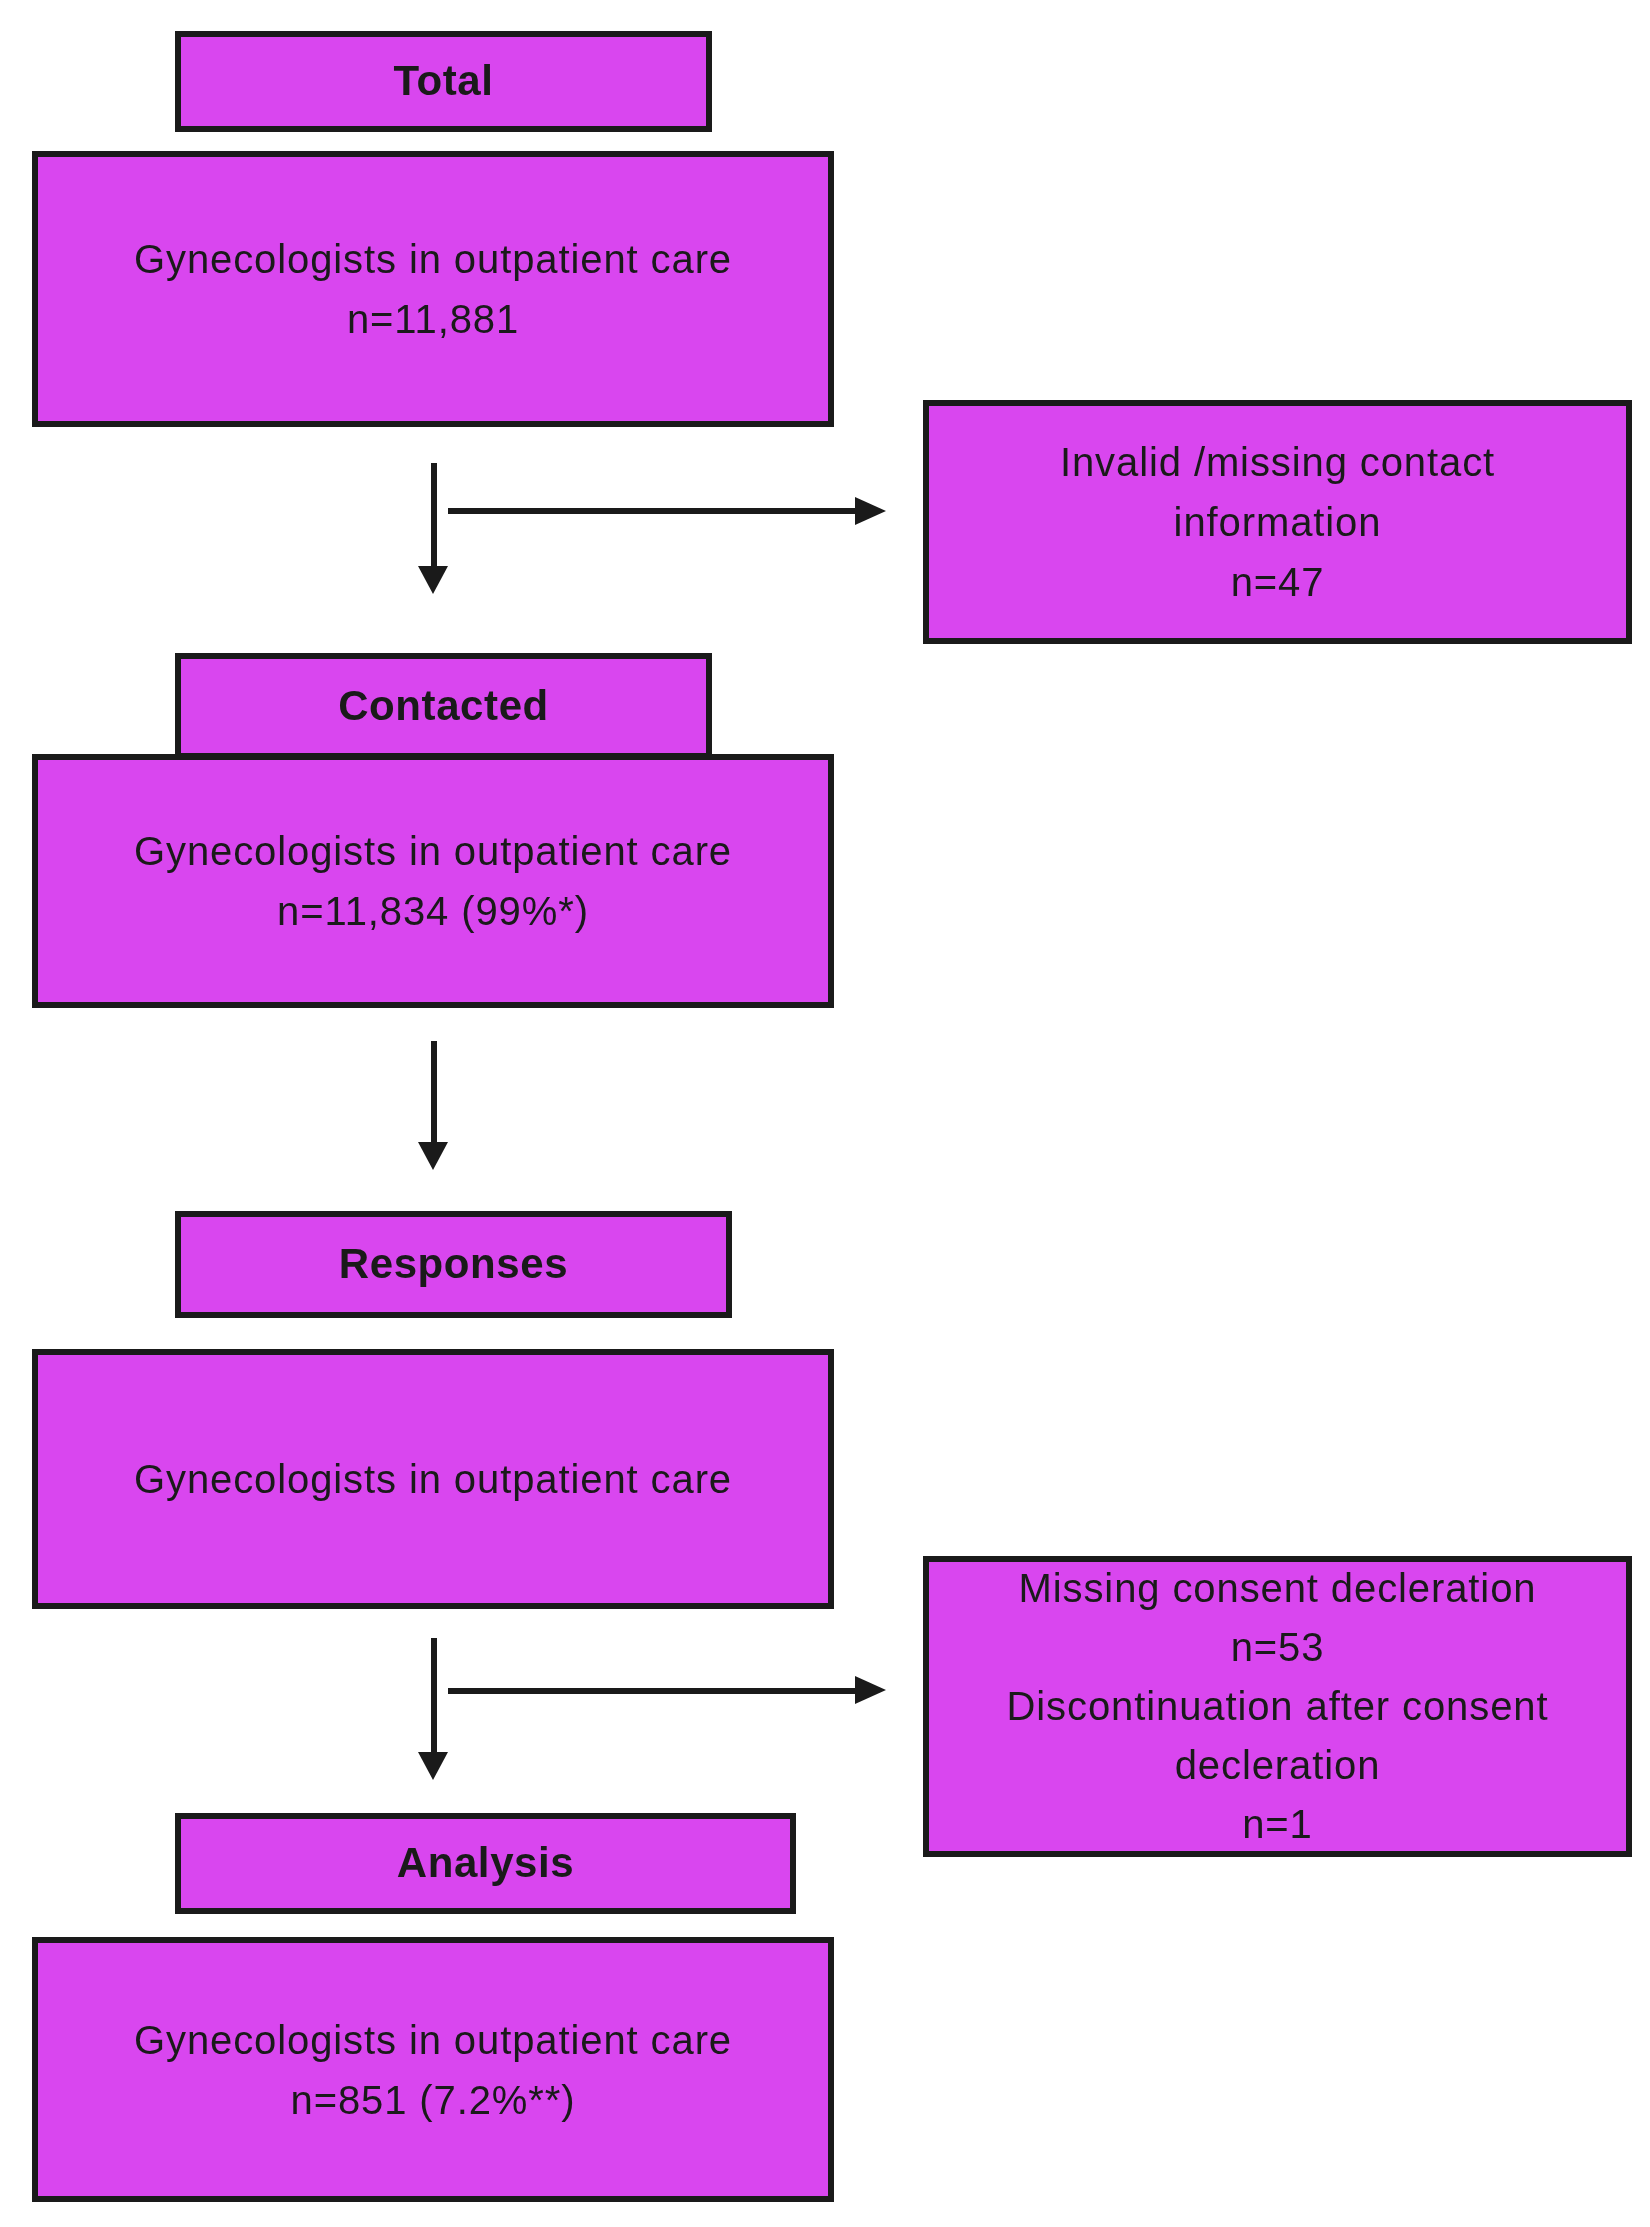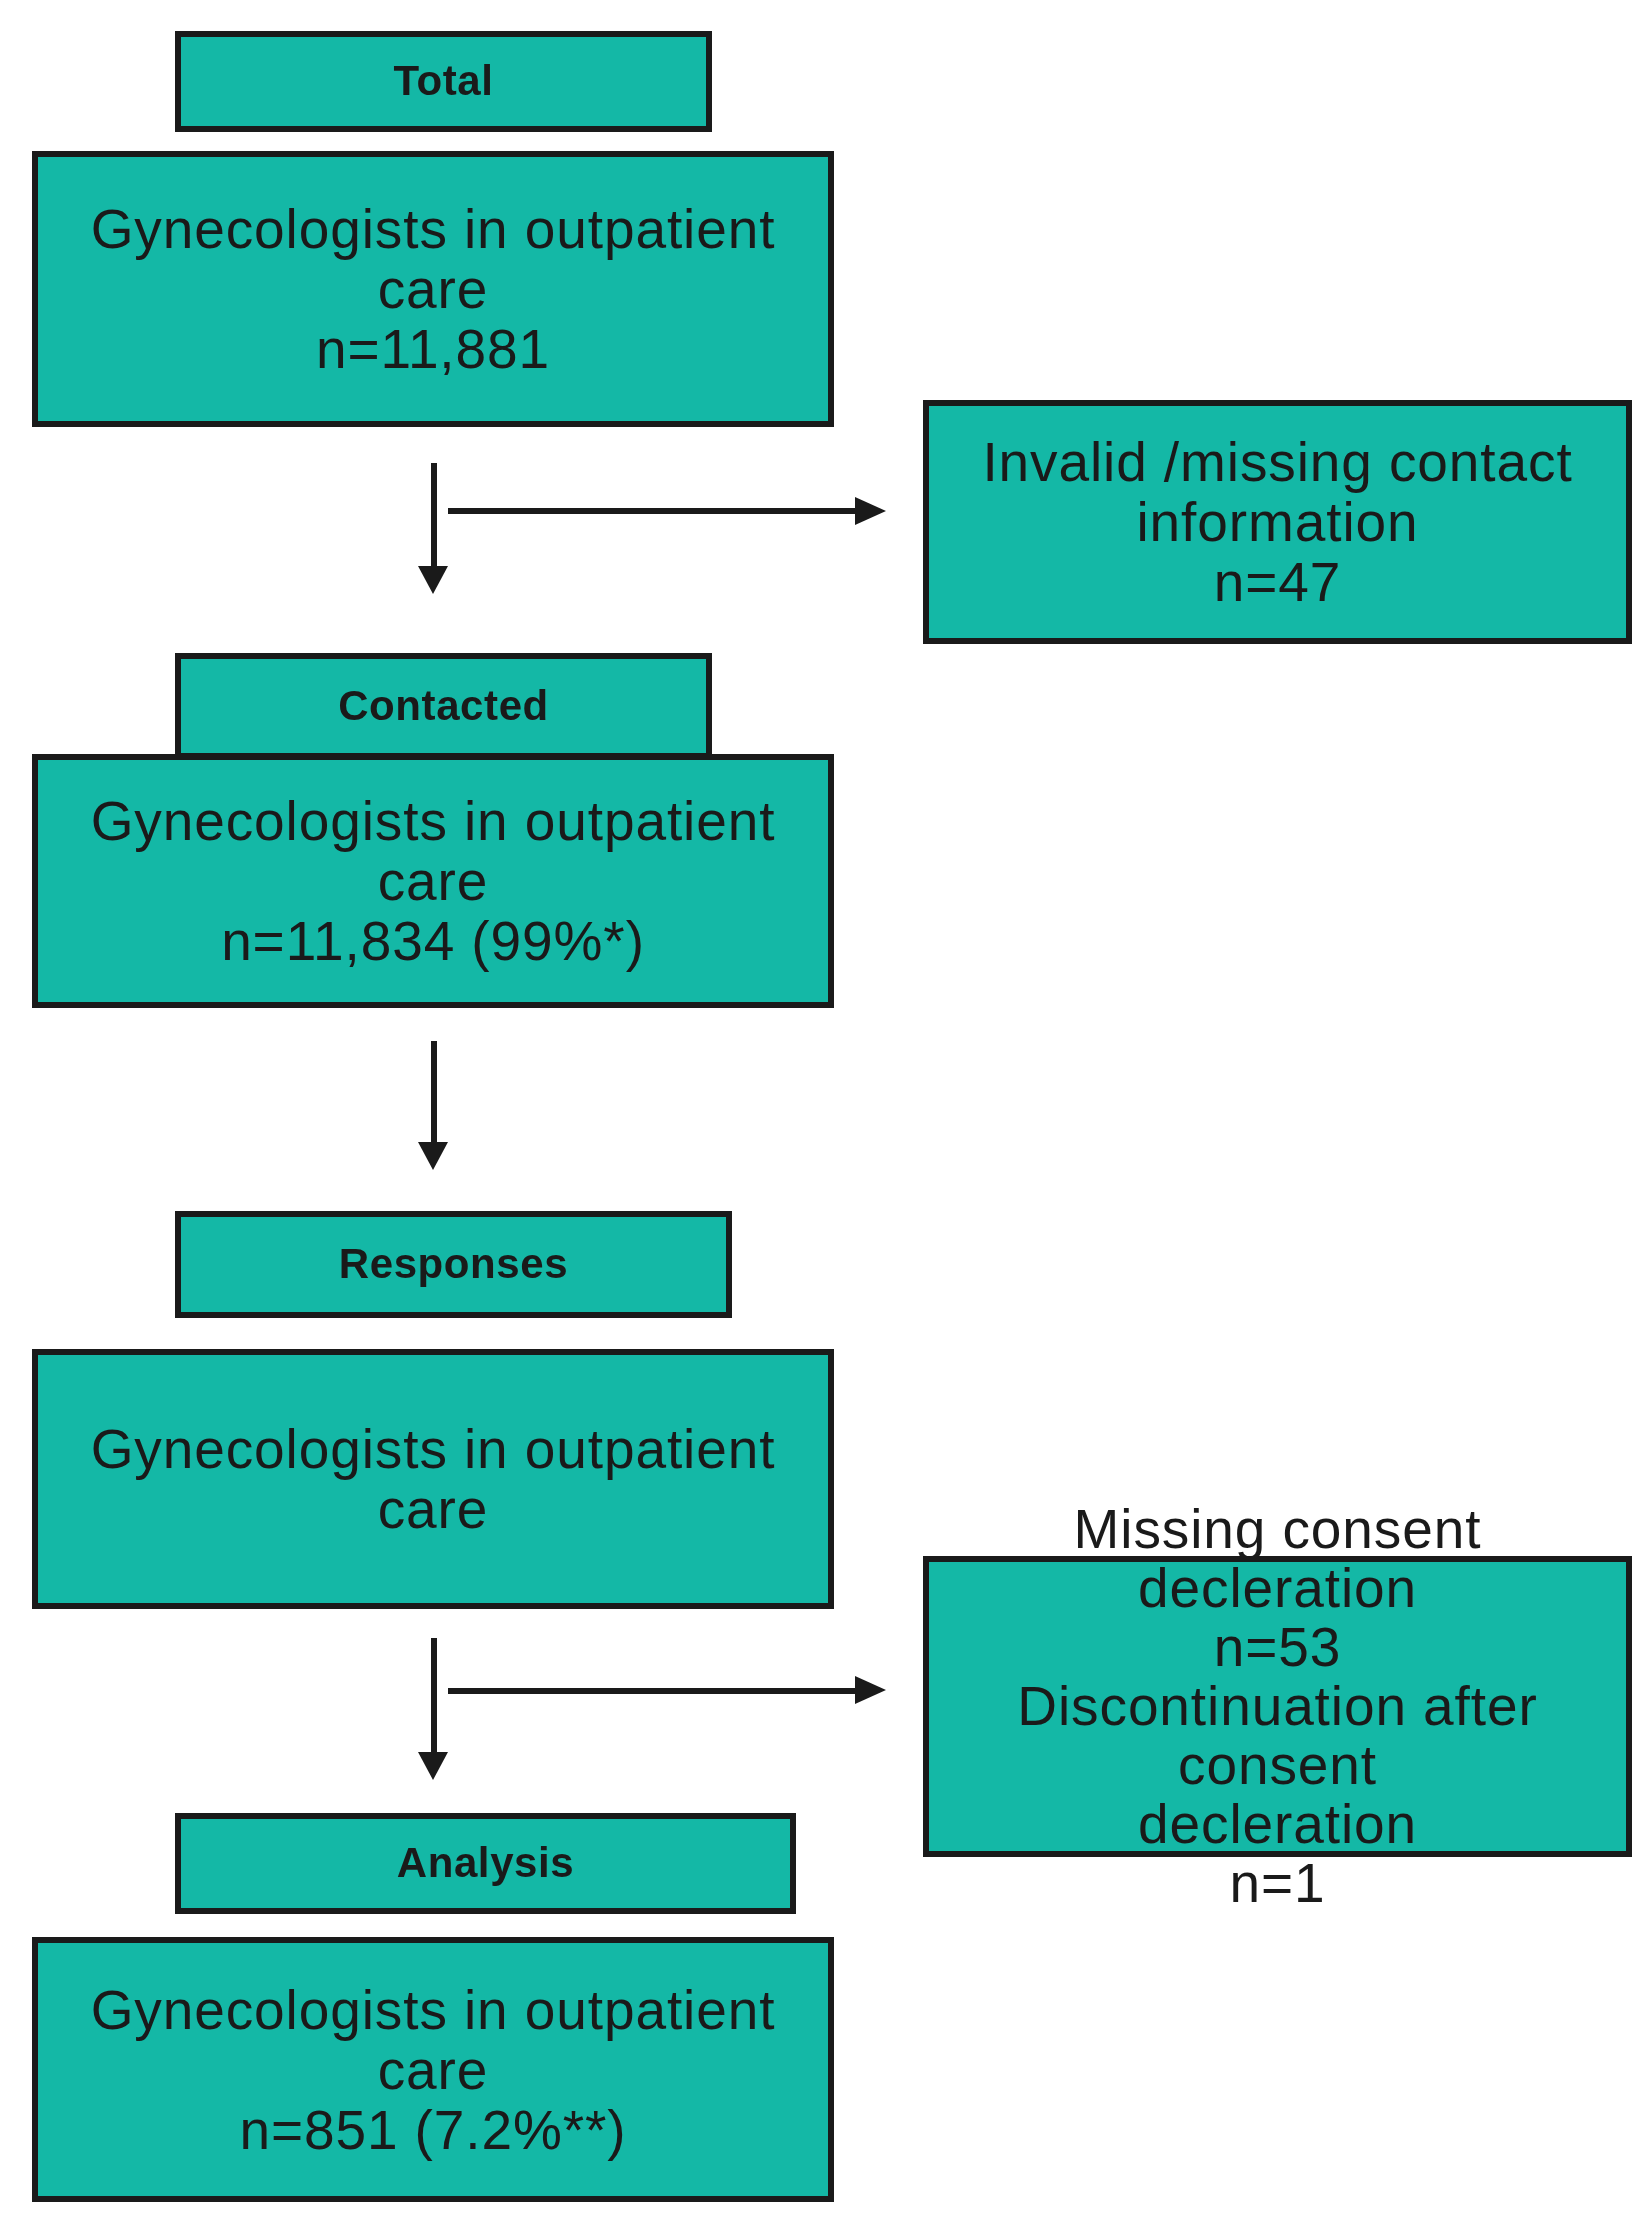--- a/index.html
+++ b/index.html
@@ -19,35 +19,35 @@
     left: 0; top: 0;
     width: 1650px;
     height: 2227px;
     background: #ffffff;
     overflow: hidden;
   }
   .box {
     position: absolute;
     box-sizing: border-box;
     border: 6.2px solid #1a1a1a;
-    background: #14b8a6;
+    background: #d946ef;
     display: flex;
     flex-direction: column;
     align-items: center;
     justify-content: center;
     text-align: center;
   }
   .header-box {
     font-weight: bold;
     font-size: 42px;
     letter-spacing: 0.6px;
     line-height: 1.1;
   }
   .content-box {
-    font-size: 55px;
+    font-size: 40px;
     letter-spacing: 0.9px;
     line-height: 60px;
     font-weight: normal;
   }
   .line { display: block; }
   .vline {
     position: absolute;
     width: 6.2px;
     background: #1a1a1a;
   }

